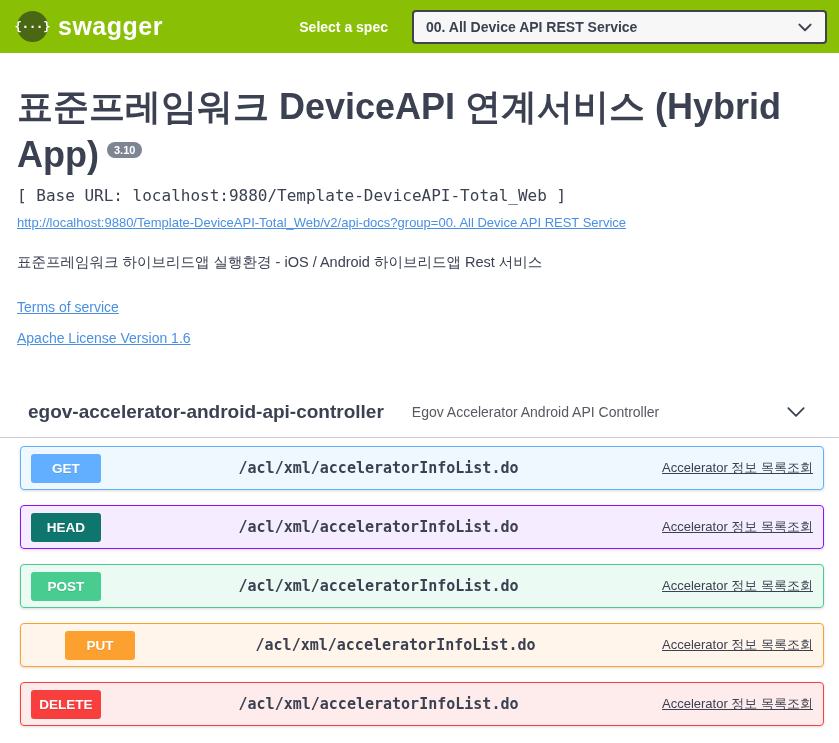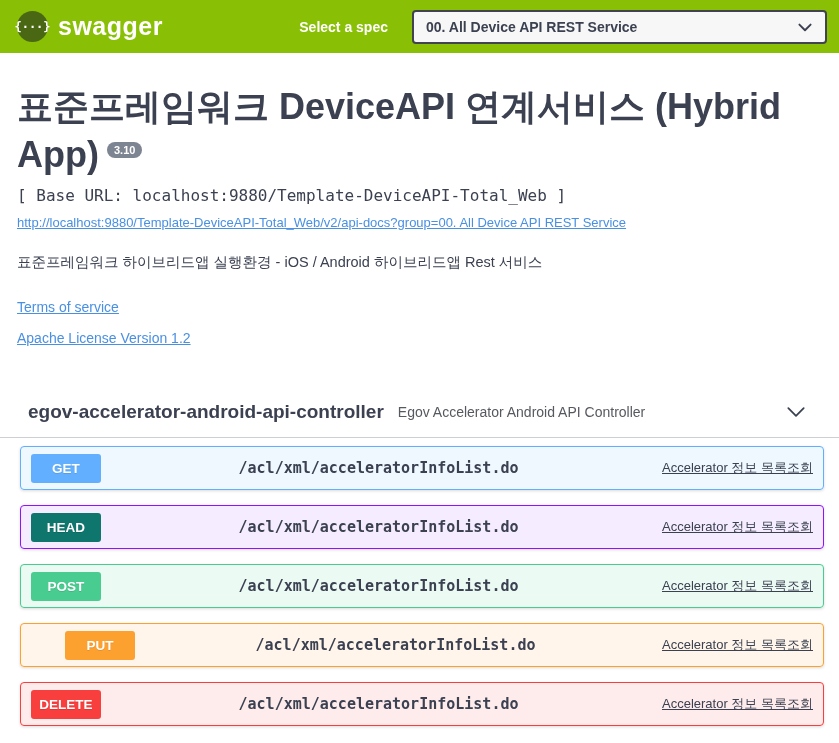--- a/index.html
+++ b/index.html
@@ -33,21 +33,21 @@
   .api-link { display: inline-block; margin-top: 10px; font-size: 13px; color: #4990e2;
     text-decoration: underline; }
   .description { margin-top: 22px; font-size: 14.5px; color: #3b4151; }
   .info-link { display: inline-block; font-size: 14px; color: #4990e2;
     text-decoration: underline; }
   .terms { margin-top: 26px; }
   .license { margin-top: 13px; }
 
   
   .opblock-tag { display: flex; align-items: center; margin-top: 46px;
-    padding: 8px 32px 14px 28px; border-bottom: 1px solid rgba(59,65,81,.25); }
+    padding: 8px 32px 14px 28px; border-bottom: 1px solid rgba(59,65,81,.25); gap: 14px; }
   .opblock-tag h3 { font-size: 19px; font-weight: 700; color: #3b4151; }
   .opblock-tag .tag-desc { margin-left: 14px; font-size: 14px; color: #56595f; }
   .opblock-tag .chev { margin-left: auto; cursor: pointer; display: flex; }
 
   
   .operations { padding: 8px 15px 0 20px; }
   .opblock { height: 44px; border-radius: 4px; display: flex; align-items: center;
     padding: 0 10px; margin-bottom: 15px; border: 1px solid;
     box-shadow: 0 1px 3px rgba(0,0,0,.15); cursor: pointer; justify-content: space-between; }
   .method-badge { min-width: 70px; text-align: center; padding: 7px 0; border-radius: 3px;
@@ -88,21 +88,21 @@
     </div>
   </div>
 </header>
 
 <section class="info">
   <h1><span>표준프레임워크 DeviceAPI 연계서비스 (Hybrid App)</span><span class="version-badge">3.10</span></h1>
   <div class="base-url">[ Base URL: localhost:9880/Template-DeviceAPI-Total_Web ]</div>
   <a class="api-link" href="#">http://localhost:9880/Template-DeviceAPI-Total_Web/v2/api-docs?group=00. All Device API REST Service</a>
   <div class="description">표준프레임워크 하이브리드앱 실행환경 - iOS / Android 하이브리드앱 Rest 서비스</div>
   <div class="terms"><a class="info-link" href="#">Terms of service</a></div>
-  <div class="license"><a class="info-link" href="#">Apache License Version 1.2</a></div>
+  <div class="license"><a class="info-link" href="#">Apache License Version 1.6</a></div>
 </section>
 
 <div class="opblock-tag">
   <h3>egov-accelerator-android-api-controller</h3>
   <span class="tag-desc">Egov Accelerator Android API Controller</span>
   <span class="chev">
     <svg width="22" height="22" viewBox="0 0 20 20">
         <path d="M3 6.5 L10 13.5 L17 6.5" fill="none" stroke="#3b4151" stroke-width="1.6" stroke-linecap="round" stroke-linejoin="round"></path>
       </svg>
   </span>

